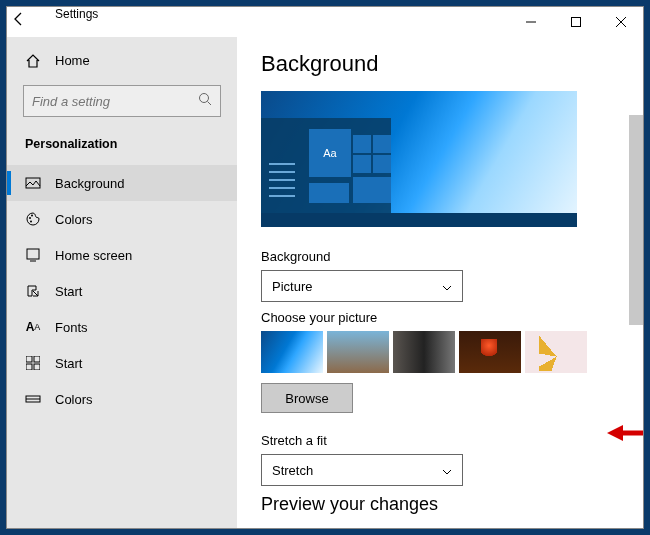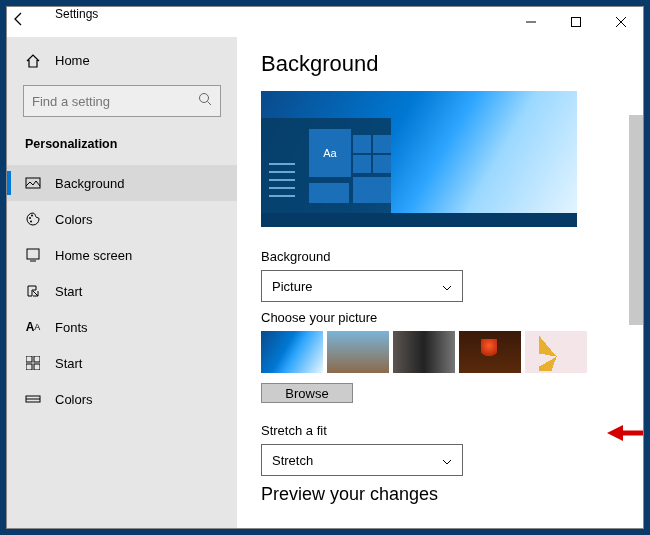--- a/index.html
+++ b/index.html
@@ -13,21 +13,21 @@
     background: #fff; position: relative;
   }
   .back-btn { width: 24px; height: 24px; display:flex; align-items:center; justify-content:center; cursor:pointer;}
   .title-text { font-size: 12px; margin-left: 24px; color:#000;}
   .win-controls { position:absolute; right:0; top:0; height:30px; display:flex;}
   .win-ctrl { width:45px; height:30px; display:flex; align-items:center; justify-content:center; cursor:pointer;}
   .content-row { flex:1; display:flex; overflow:hidden; }
   .sidebar { width: 230px; background:#e6e6e6; padding-top:8px; display:flex; flex-direction:column;}
   .home-row { display:flex; align-items:flex-start; gap:14px; padding:8px 18px; font-size:13px; cursor:pointer;}
   .search-box { margin:8px 16px 14px 16px; height:32px; border:1px solid #999; background:#eee; display:flex; align-items:center; padding:0 8px; position:relative;}
-  .search-box input { border:none; background:transparent; font-size:13px; color:#8b5cf6; flex:1; outline:none; }
+  .search-box input { border:none; background:transparent; font-size:13px; color:#8b5cf6; flex:1; outline:none; font-style:italic;}
   .search-box .mag { position:absolute; right:8px; }
   .section-label { font-size:12.5px; font-weight:600; padding:6px 18px 14px 18px; color:#000;}
   .nav-item { display:flex; align-items:center; gap:14px; padding:10px 18px; font-size:13px; color:#000; cursor:pointer; position:relative;}
   .nav-item.active { background:#d8d8d8; }
   .nav-item.active::before { content:""; position:absolute; left:0; top:6px; bottom:6px; width:4px; background:#0078d4;}
   .nav-icon { width:16px; height:16px; display:flex; align-items:center; justify-content:center; flex-shrink:0;}
   .main { flex:1; background:#fff; position:relative; overflow:hidden;}
   .main-inner { position:absolute; left:24px; right:24px; top:14px; bottom:0;}
   .h1 { font-size:22px; font-weight:400; margin-bottom:14px;}
   .preview-tile { width:316px; height:136px; background:linear-gradient(120deg,#0a4a8a 0%, #0078d4 40%, #2ea6ff 55%, #9bd8ff 70%, #e8f6ff 100%); position:relative; margin-bottom:22px; overflow:hidden;}
@@ -41,21 +41,21 @@
   .dropdown { width:202px; height:32px; border:1px solid #666; display:flex; align-items:center; padding:0 10px; font-size:13px; justify-content:space-between; margin-bottom:8px; cursor:pointer;}
   .thumbs { display:flex; gap:4px; margin-bottom:10px;}
   .thumb { width:62px; height:42px; cursor:pointer;}
   .thumb.t1{ background:linear-gradient(120deg,#0a4a8a 0%, #0078d4 40%, #2ea6ff 55%, #e8f6ff 100%);}
   .thumb.t2{ background:linear-gradient(180deg,#7ab4d8 0%, #8c6a4a 100%);}
   .thumb.t3{ background:linear-gradient(90deg,#5a5550 0%, #222 50%, #777 100%);}
   .thumb.t4{ background:linear-gradient(180deg,#3a1a0a 0%, #5a2a0a 100%); position:relative;}
   .thumb.t4::after{ content:""; position:absolute; left:22px; top:8px; width:16px; height:22px; background:radial-gradient(circle at 50% 30%, #ff5a2a 0%, #b82a0a 60%, transparent 62%);}
   .thumb.t5{ background:#f4e6e8; position:relative;}
   .thumb.t5::after{ content:""; position:absolute; left:14px; top:4px; width:44px; height:36px; background:conic-gradient(from 200deg at 40% 60%, #e8b030 0deg 40deg, transparent 40deg 80deg, #e8b030 80deg 120deg, transparent 120deg 360deg);}
-  .browse-btn { width:92px; height:20px; border:1px solid #888; background:#ccc; font-size:13px; display:flex; align-items:center; justify-content:center; cursor:pointer; margin-bottom:20px;}
+  .browse-btn { width:92px; height:30px; border:1px solid #888; background:#ccc; font-size:13px; display:flex; align-items:center; justify-content:center; cursor:pointer; margin-bottom:20px;}
   .arrow { position:absolute; left:370px; top:384px; pointer-events:none;}
   .h2 { font-size:18px; font-weight:400; margin-top:8px;}
   .scrollbar { position:absolute; right:0; top:78px; width:14px; height:210px; background:#c8c8c8;}
 </style>
 </head>
 <body>
 
 <div class="window">
   <div class="titlebar">
     <div class="back-btn">

